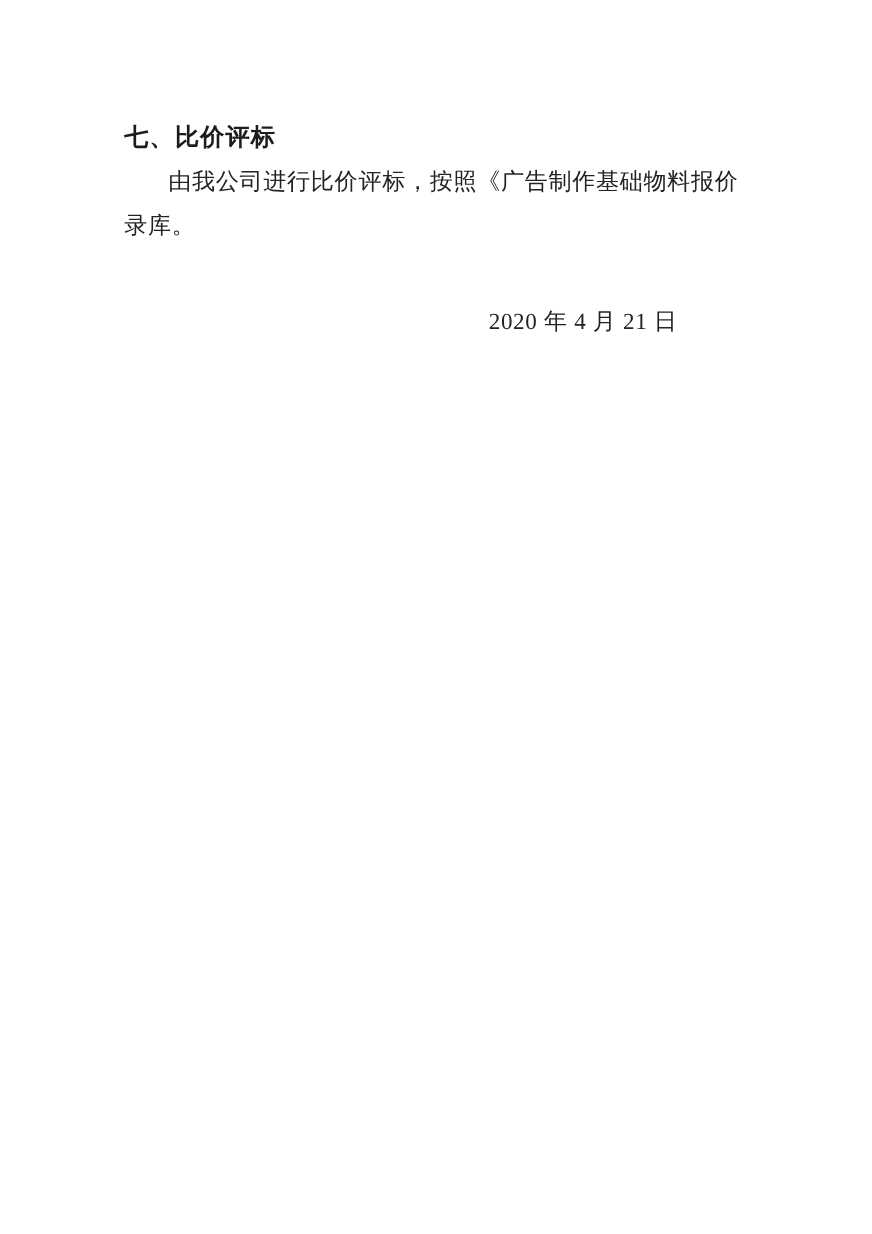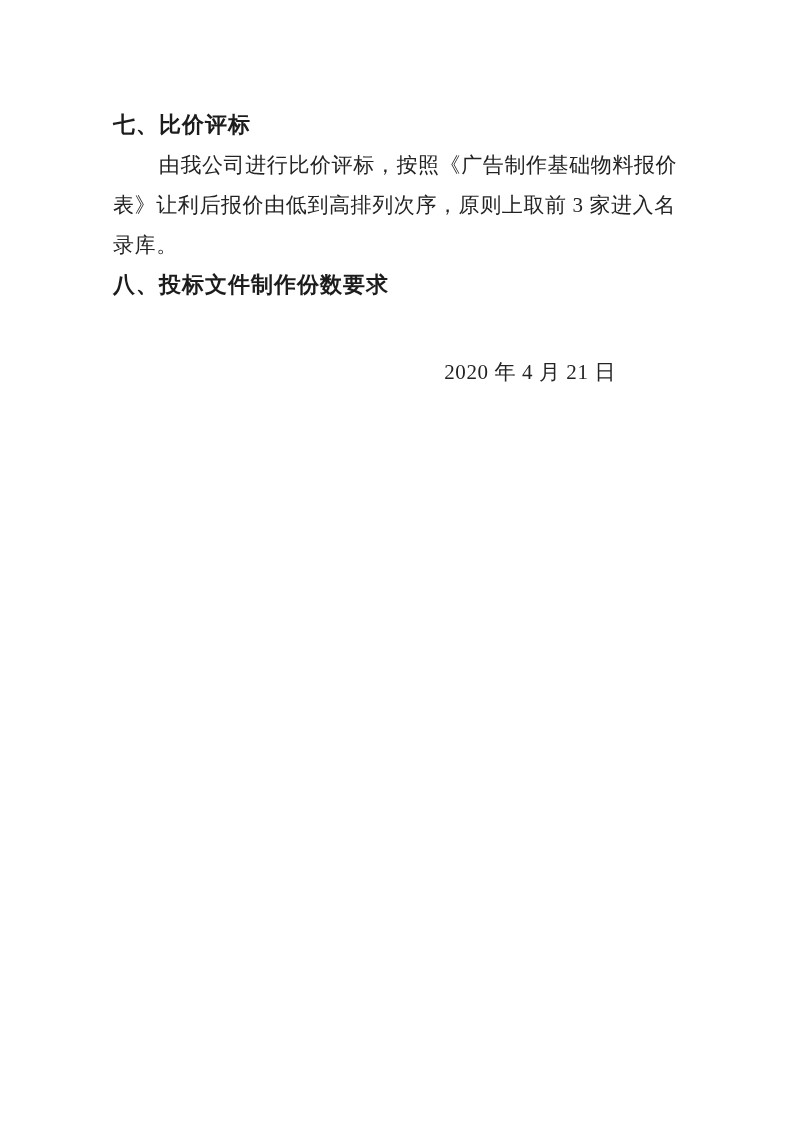--- a/index.html
+++ b/index.html
@@ -32,46 +32,43 @@
   }
   .heading {
     font-family: "Liberation Sans", "DejaVu Sans", sans-serif;
     font-weight: 700;
     font-size: 22px;
     letter-spacing: 1px;
     color: #1c1c1c;
   }
   .indent {
     padding-left: 40px;
-    text-align: center;
   }
   .attachment {
     margin-top: 52px;
   }
   .date {
     margin-top: 47px;
     text-align: right;
     padding-right: 67px;
   }
 </style>
 </head>
 <body>
 
 <div class="page">
   <div class="content">
 
     <div class="line heading">七、比价评标</div>
 
     <div class="line indent">由我公司进行比价评标，按照《广告制作基础物料报价</div>
 
-    <div class="line">表》让利后报价由低到高排列次序，原则上取前 3 家进入名</div>
 
     <div class="line">录库。</div>
 
-    <div class="line heading">八、投标文件制作份数要求</div>
 
 
 
 
     <div class="line date">2020 年 4 月 21 日</div>
 
   </div>
 </div>
 
 </body></html>

